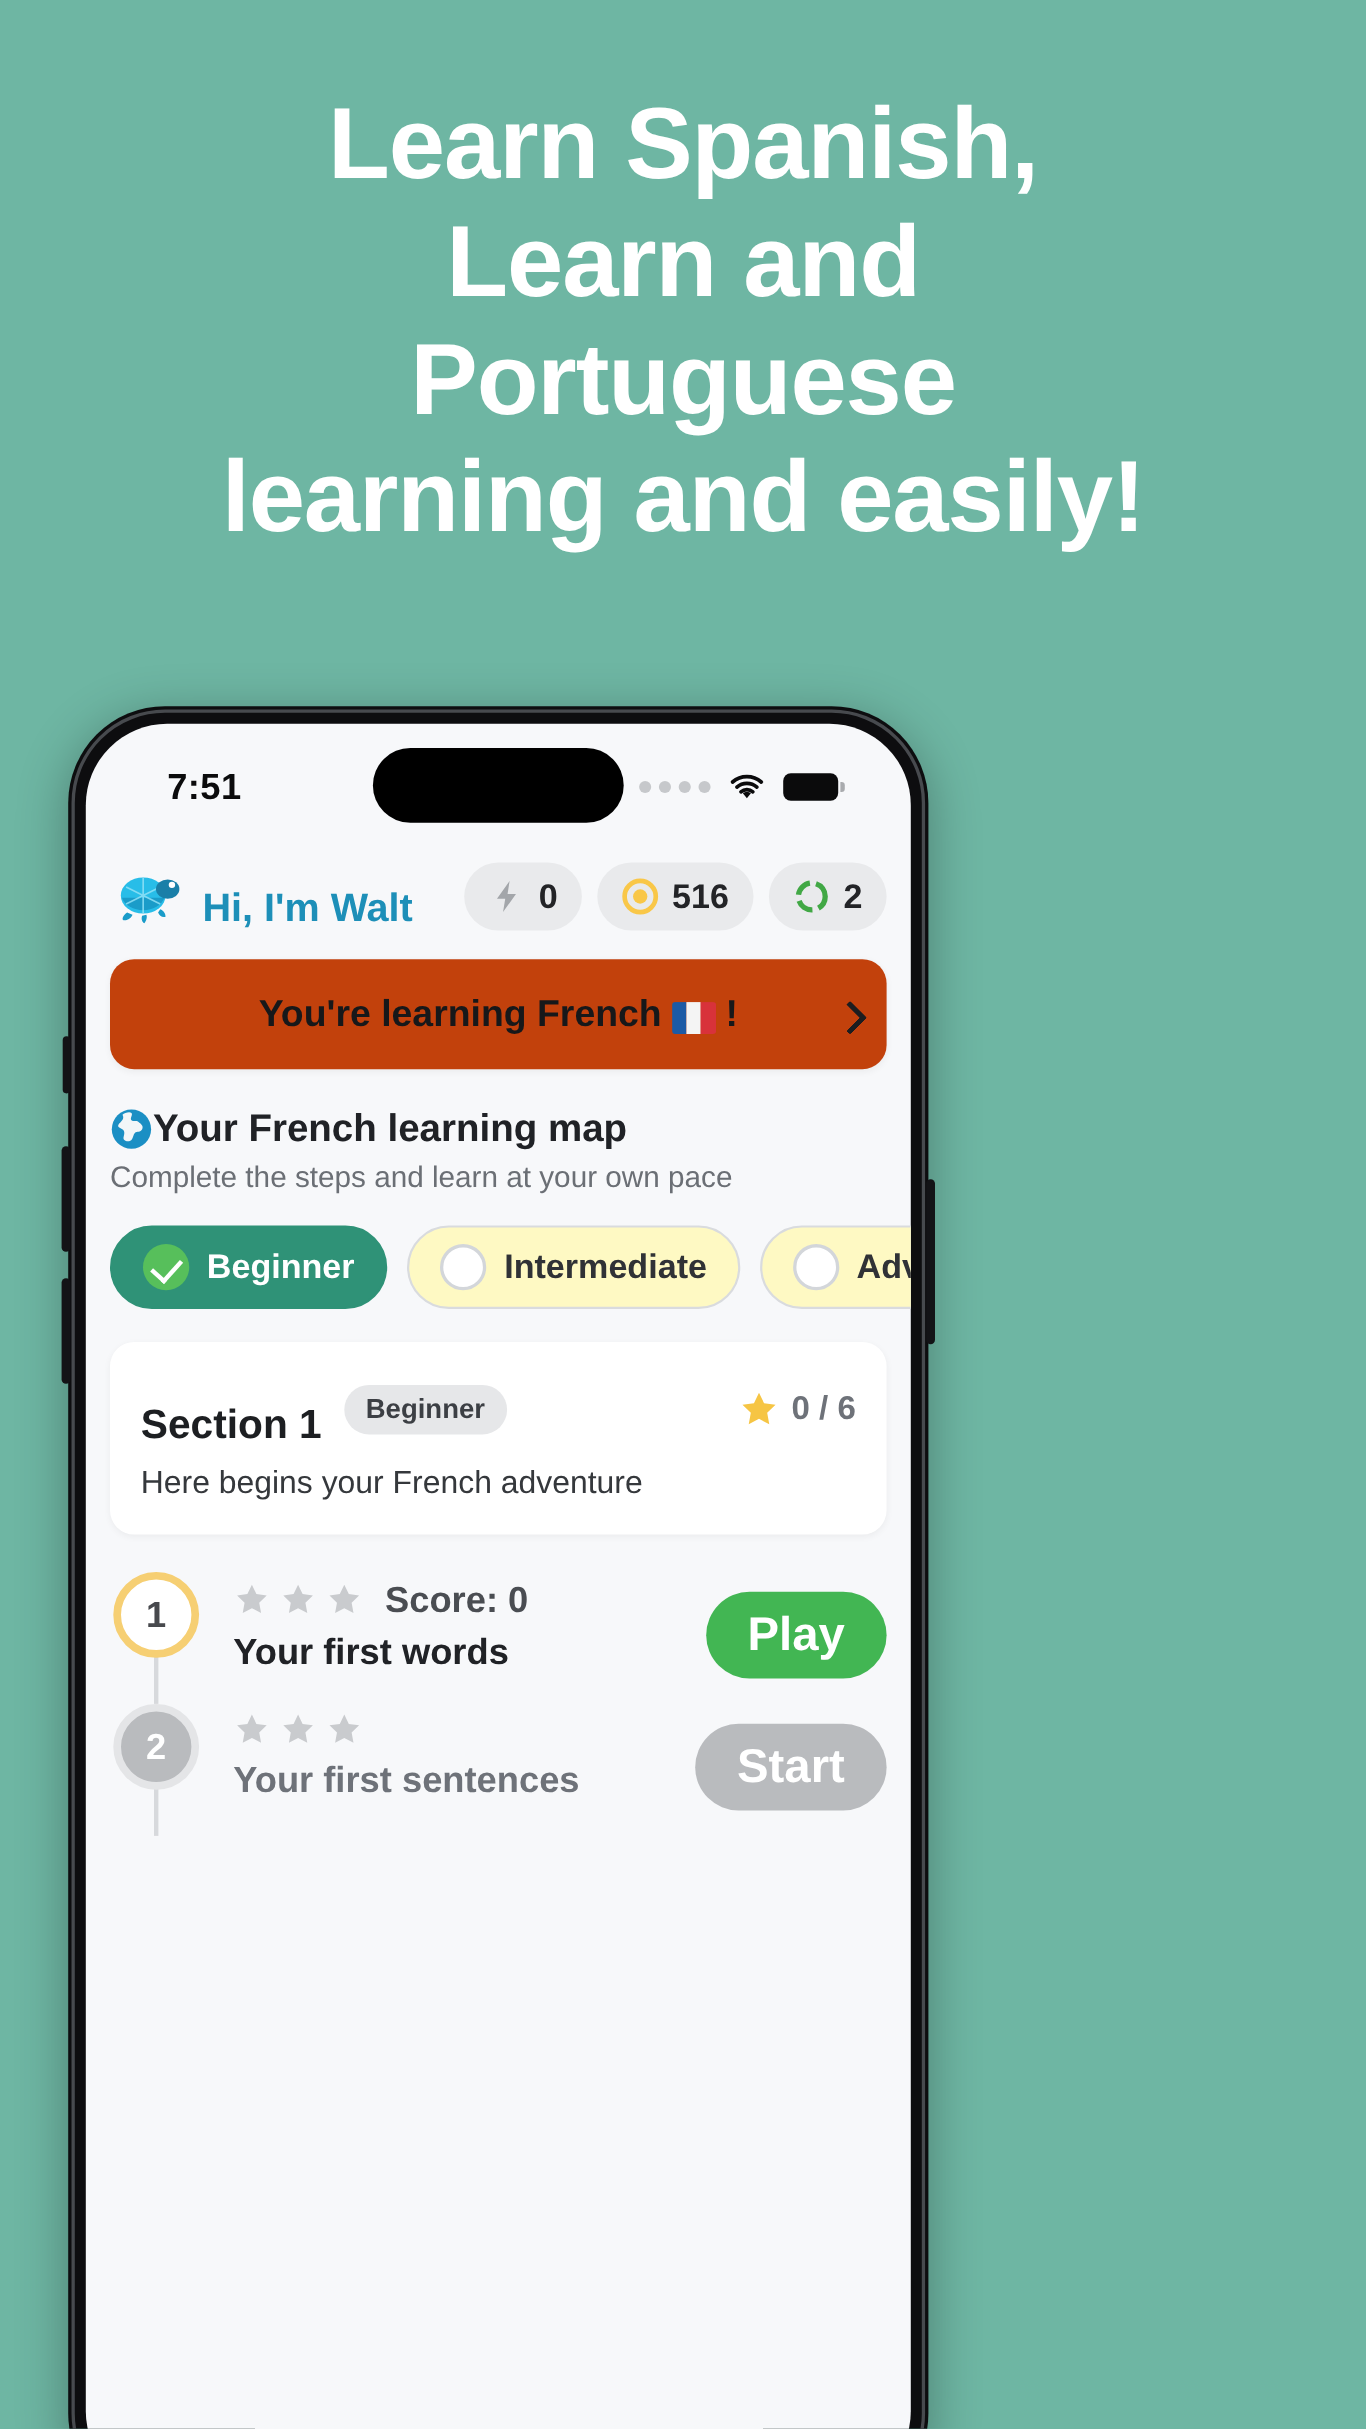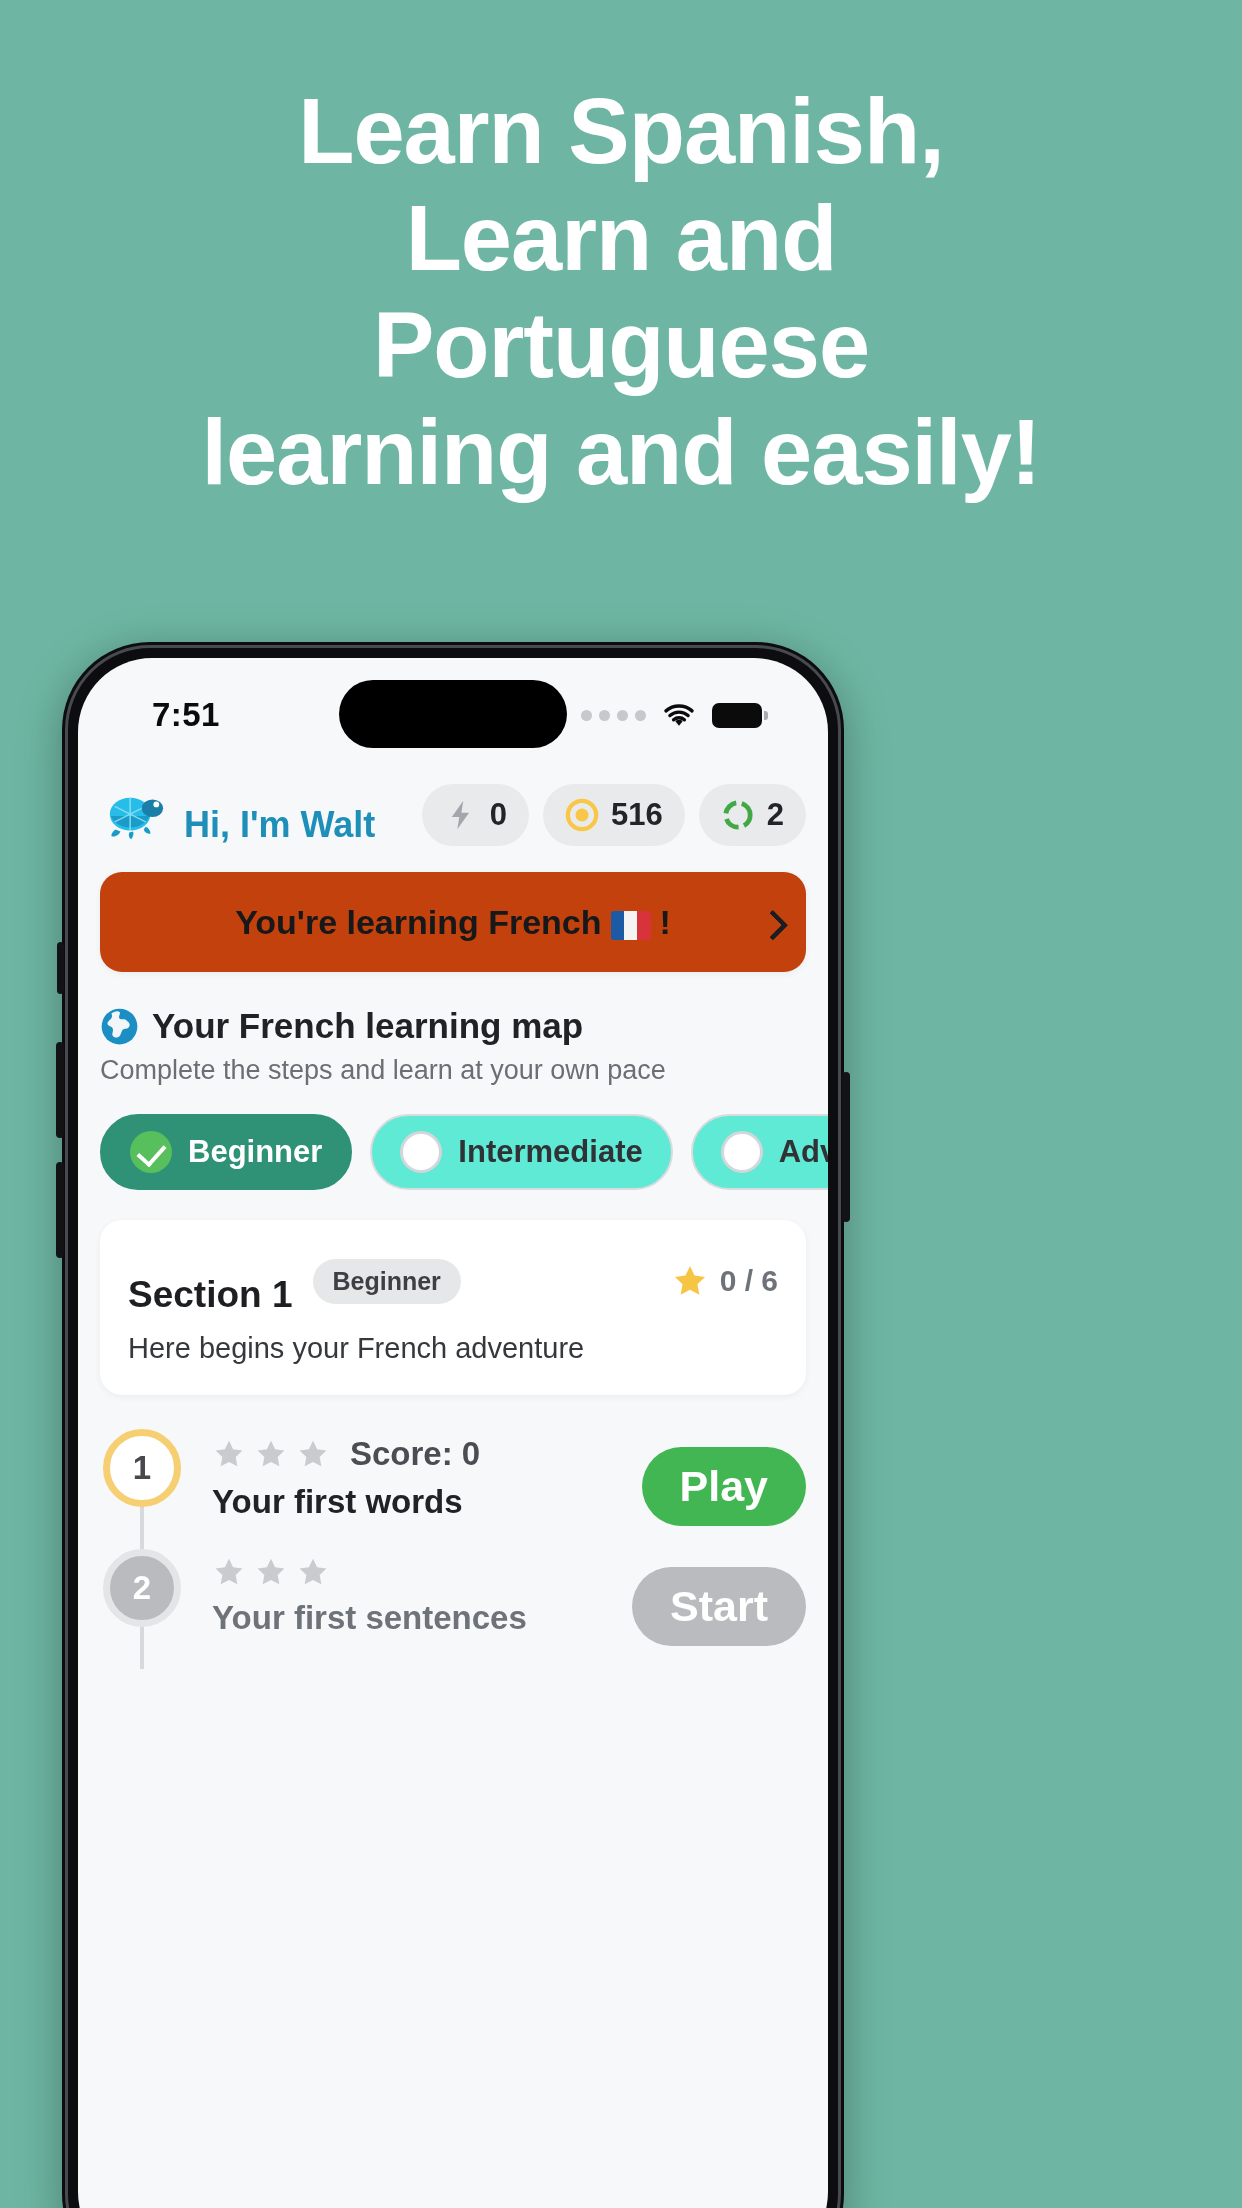--- a/index.html
+++ b/index.html
@@ -188,21 +188,20 @@
     border-radius: 2px;
   }
 
   
   .map-head {
     margin: 34px 22px 0 22px;
   }
   .map-title {
     display: flex;
     align-items: center;
-    gap: 13px;
     font-size: 35px;
     font-weight: bold;
     color: #202226;
   }
   .globe { width: 39px; height: 39px; flex: 0 0 auto; }
   .map-sub {
     margin-top: 9px;
     font-size: 27px;
     color: #6b6f75;
   }
@@ -213,21 +212,21 @@
     gap: 18px;
     margin: 28px 22px 0 22px;
   }
   .level {
     display: flex;
     align-items: center;
     gap: 16px;
     border-radius: 44px;
     padding: 15px 28px;
     border: 2px solid #d9dbde;
-    background: #5eead4;
+    background: #fef9c3;
     font-size: 31px;
     font-weight: bold;
     color: #303236;
     white-space: nowrap;
   }
   .level.active {
     background: #2f9277;
     border-color: #2f9277;
     color: #ffffff;
   }

